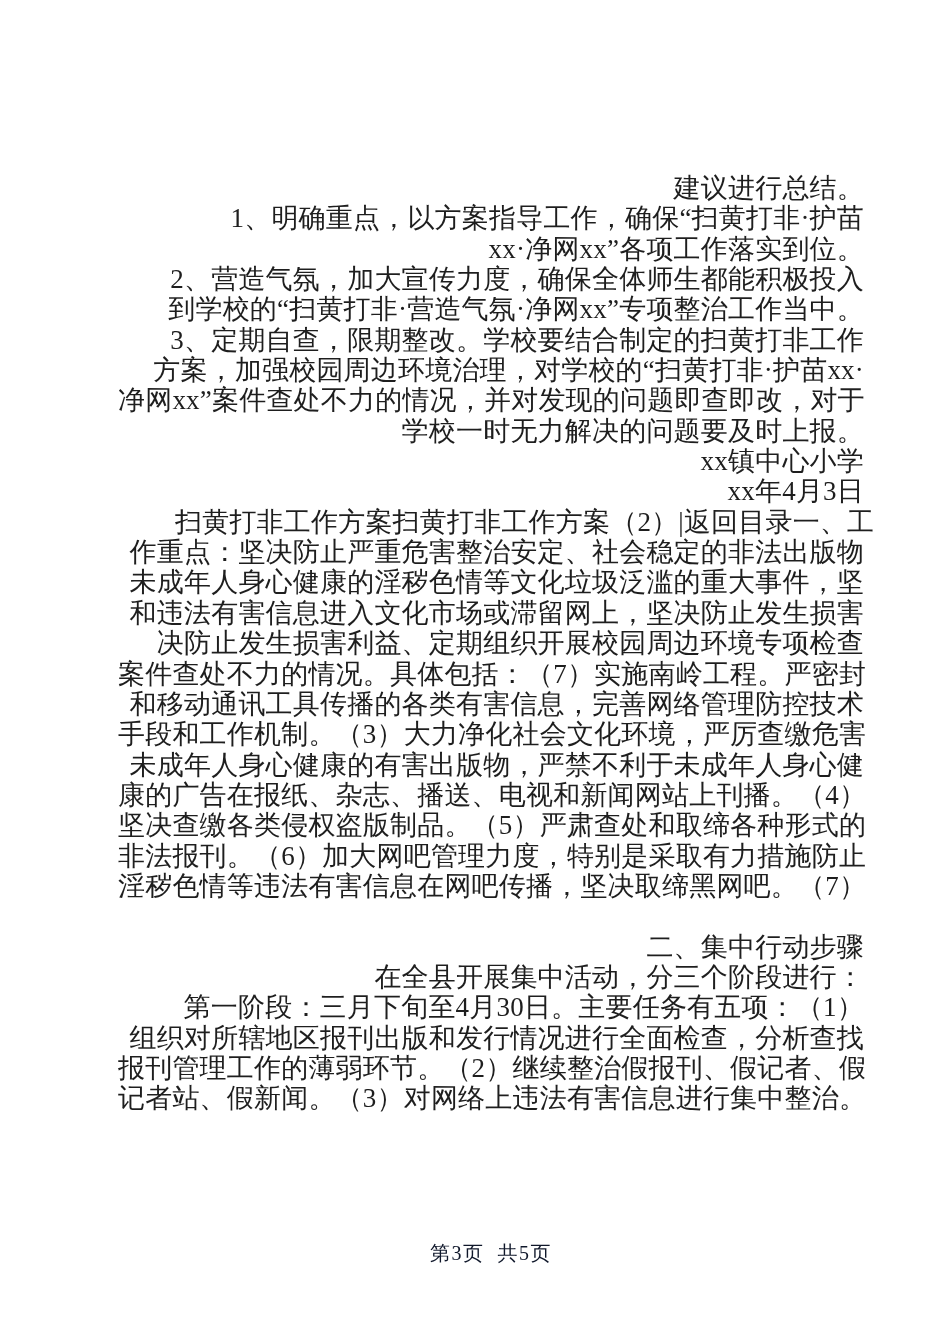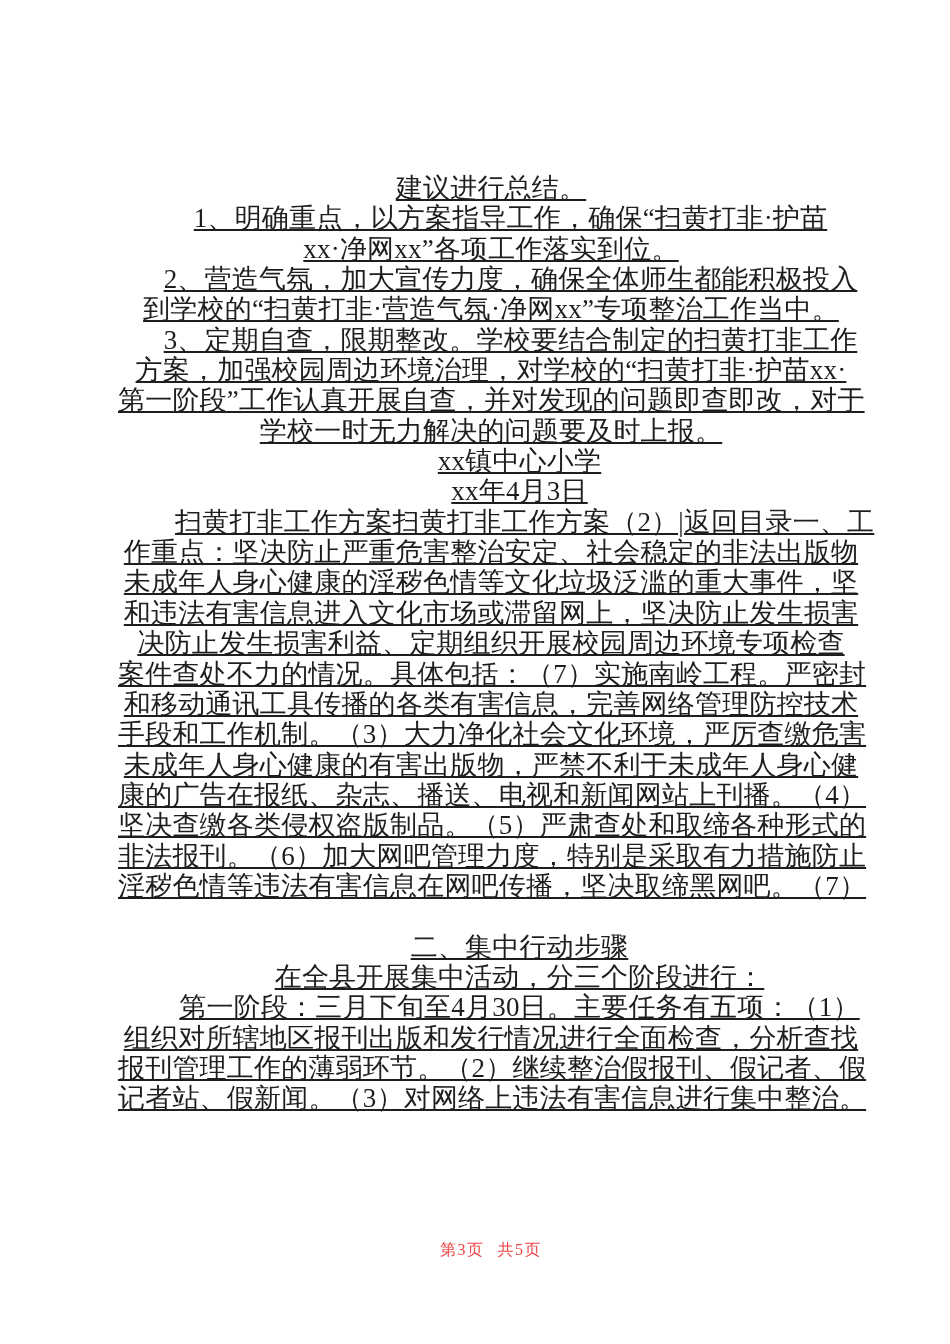--- a/index.html
+++ b/index.html
@@ -21,50 +21,49 @@
     left: 118px;
     top: 173px;
     width: 746px;
   }
   .line {
     font-size: 27px;
     line-height: 30.35px;
     height: 30.35px;
     white-space: pre;
     letter-spacing: 0.2px;
-    text-align: center;
-    text-decoration: underline;
+    text-align: right;
   }
   .ind-num  { padding-left: 39px; }
   .ind-full { padding-left: 57px; }
   .page-footer {
     position: absolute;
     left: 118px;
     top: 1240px;
     width: 746px;
     text-align: center;
-    font-size: 16px;
+    font-size: 20px;
     letter-spacing: 1.5px;
-    color: #ef4444;
+    color: #0f172a;
   }
   .page-footer .gap { display: inline-block; width: 13px; }
 </style>
 </head>
 <body>
 
 <div class="page">
   <div class="doc-body">
       <div class="line">建议进行总结。</div>
       <div class="line ind-num">1、明确重点，以方案指导工作，确保“扫黄打非·护苗</div>
       <div class="line">xx·净网xx”各项工作落实到位。</div>
       <div class="line ind-num">2、营造气氛，加大宣传力度，确保全体师生都能积极投入</div>
       <div class="line">到学校的“扫黄打非·营造气氛·净网xx”专项整治工作当中。</div>
       <div class="line ind-num">3、定期自查，限期整改。学校要结合制定的扫黄打非工作</div>
       <div class="line">方案，加强校园周边环境治理，对学校的“扫黄打非·护苗xx·</div>
-      <div class="line">第一阶段”工作认真开展自查，并对发现的问题即查即改，对于</div>
+      <div class="line">净网xx”案件查处不力的情况，并对发现的问题即查即改，对于</div>
       <div class="line">学校一时无力解决的问题要及时上报。</div>
       <div class="line ind-full">xx镇中心小学</div>
       <div class="line ind-full">xx年4月3日</div>
       <div class="line ind-full">扫黄打非工作方案扫黄打非工作方案（2）|返回目录一、工</div>
       <div class="line">作重点：坚决防止严重危害整治安定、社会稳定的非法出版物</div>
       <div class="line">未成年人身心健康的淫秽色情等文化垃圾泛滥的重大事件，坚</div>
       <div class="line">和违法有害信息进入文化市场或滞留网上，坚决防止发生损害</div>
       <div class="line">决防止发生损害利益、定期组织开展校园周边环境专项检查</div>
       <div class="line">案件查处不力的情况。具体包括：（7）实施南岭工程。严密封</div>
       <div class="line">和移动通讯工具传播的各类有害信息，完善网络管理防控技术</div>

